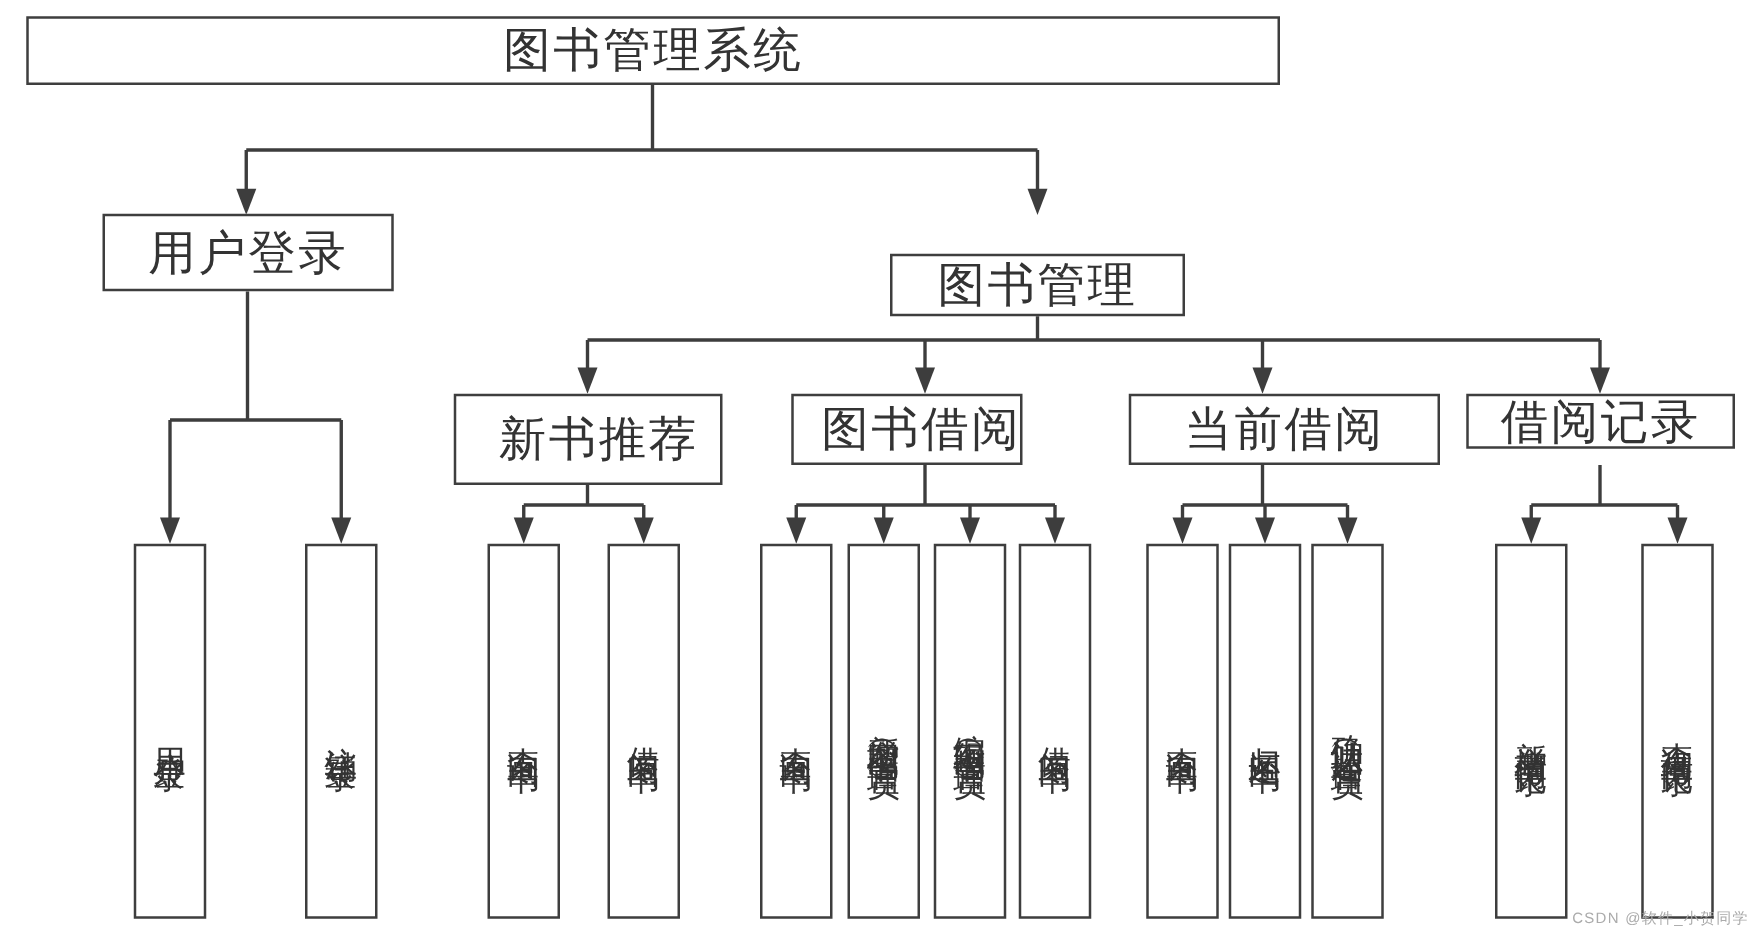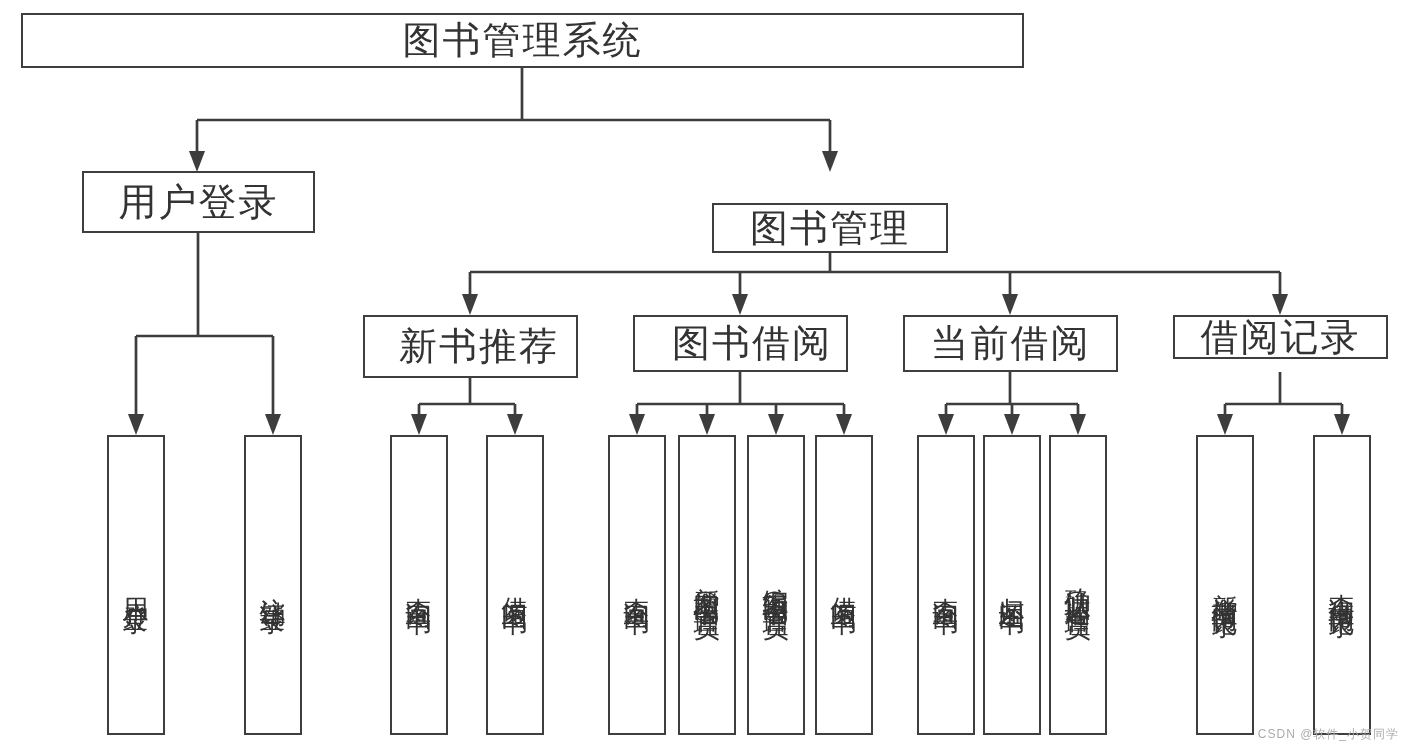--- a/index.html
+++ b/index.html
@@ -95,23 +95,23 @@
       <polygon points="1217,414 1233,414 1225,435"></polygon>
       <polygon points="1334,414 1350,414 1342,435"></polygon>
     </g>
   </svg>
 
   <div class="node h-node" style="left:21px;top:13px;width:1003px;height:55px;">图书管理系统</div>
 
   <div class="node h-node" style="left:82px;top:171px;width:233px;height:62px;">用户登录</div>
   <div class="node h-node" style="left:712px;top:171px;width:236px;height:50px;margin-top:32px;">图书管理</div>
 
-  <div class="node h-node" style="left:363px;top:315px;width:215px;height:63px;padding-left:17px;">新书推荐</div>
-  <div class="node h-node" style="left:633px;top:315px;width:215px;height:57px;padding-left:23px;">图书借阅</div>
-  <div class="node h-node" style="left:903px;top:315px;width:215px;height:57px;">当前借阅</div>
+  <div class="node h-node" style="left:363px;top:315px;width:215px;height:73px;padding-left:17px;">新书推荐</div>
+  <div class="node h-node" style="left:633px;top:315px;width:185px;height:57px;padding-left:23px;">图书借阅</div>
+  <div class="node h-node" style="left:903px;top:315px;width:249px;height:57px;">当前借阅</div>
   <div class="node h-node" style="left:1173px;top:315px;width:215px;height:44px;">借阅记录</div>
 
   <div class="node v-node" style="left:107px;top:435px;width:58px;height:300px;">用户登录</div>
   <div class="node v-node" style="left:244px;top:435px;width:58px;height:300px;">注销登录</div>
 
   <div class="node v-node" style="left:390px;top:435px;width:58px;height:300px;">查询图书</div>
   <div class="node v-node" style="left:486px;top:435px;width:58px;height:300px;">借阅图书</div>
 
   <div class="node v-node" style="left:608px;top:435px;width:58px;height:300px;">查询图书</div>
   <div class="node v-node" style="left:678px;top:435px;width:58px;height:300px;">新增图书（管理员）</div>

